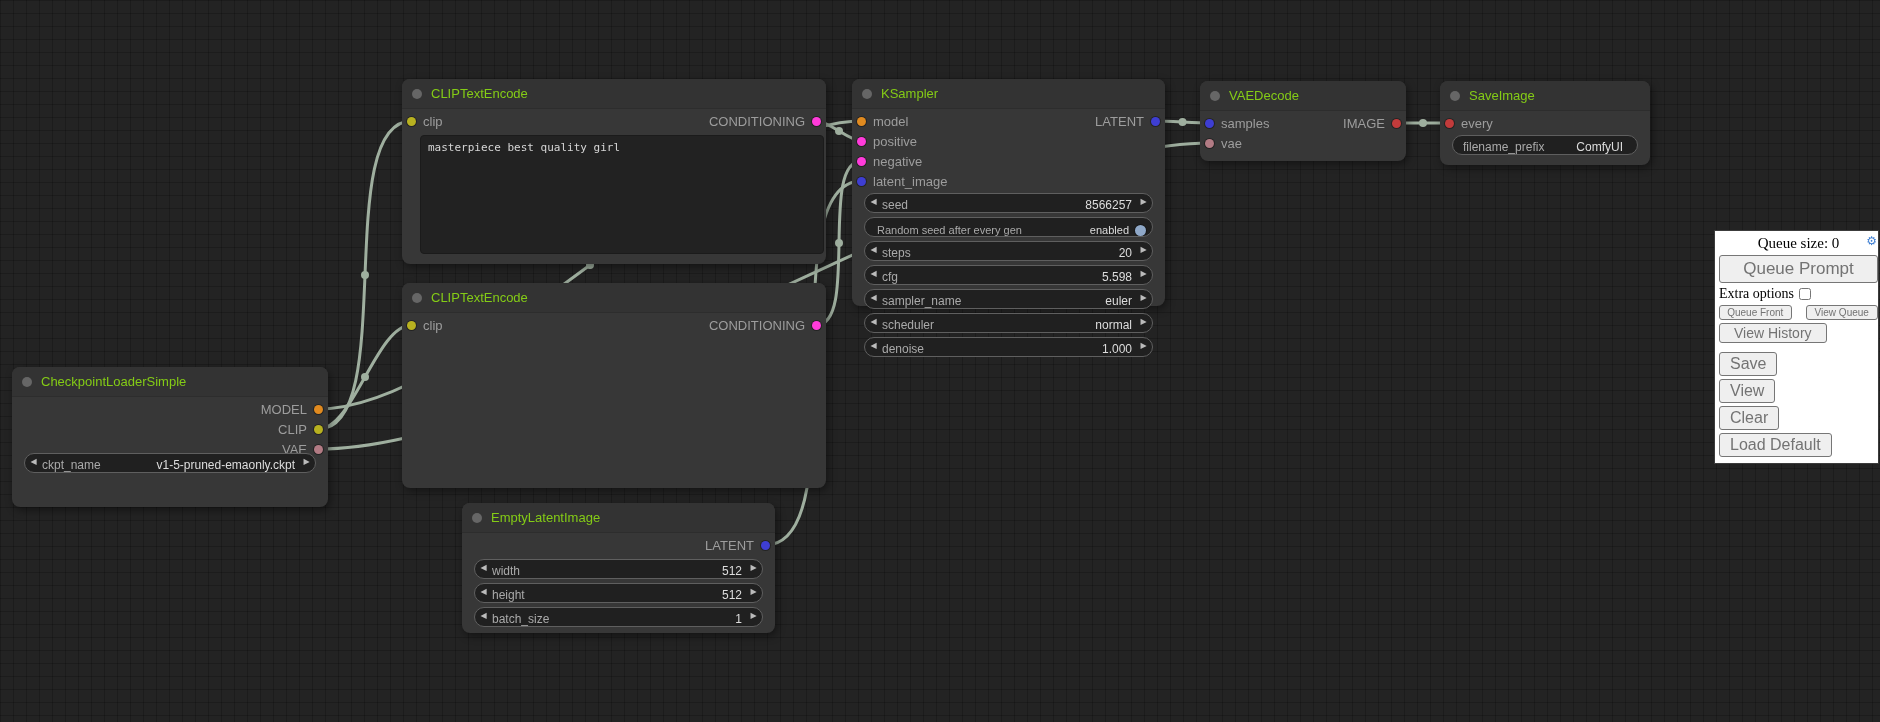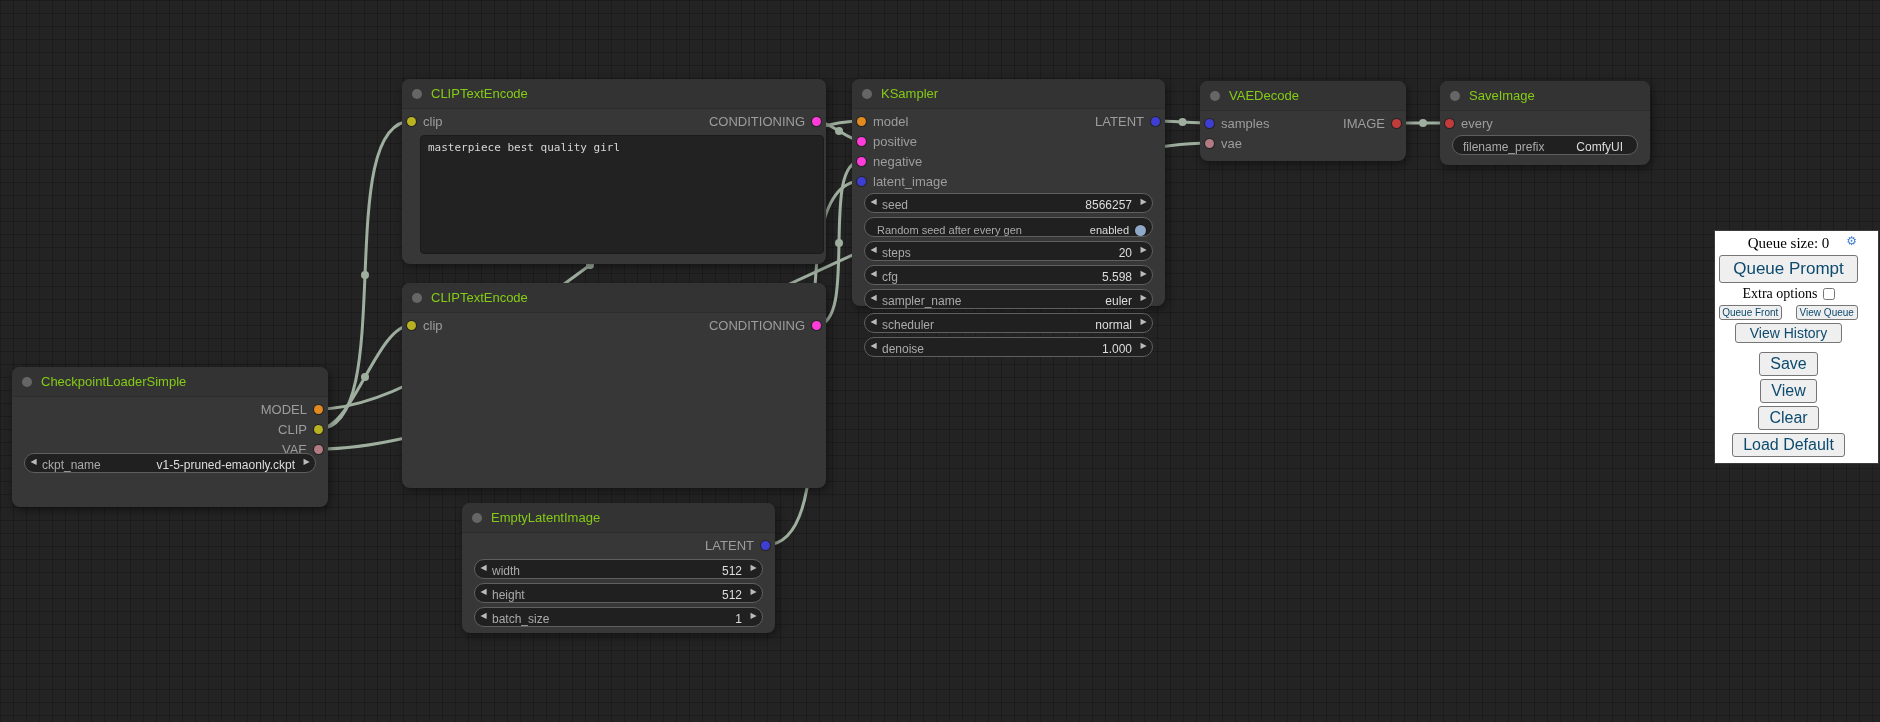--- a/index.html
+++ b/index.html
@@ -48,27 +48,27 @@
   .wrandom{font-size:11px;padding:0 6px 0 12px}
   .wrandom .wvalue{padding-right:6px}
   .toggle-dot{width:11px;height:11px;border-radius:50%;background:var(--c-toggle);flex:none;
               box-shadow:0 0 0 1px rgba(0,0,0,.3)}
 
   .prompt{position:absolute;left:10px;right:10px;background:#222;border:1px solid #1b1b1b;
           border-radius:4px;color:#d6d6d6;font-family:"DejaVu Sans Mono",monospace;font-size:11px;
           padding:5px 7px;resize:none;outline:none;display:block;width:calc(100% - 20px)}
 
   #menu{position:absolute;z-index:3;left:1714px;top:230px;width:165px;background:#ffffff;
-        border:1px solid #3c3c3c;padding:4px 20px 6px 4px;display:flex;flex-direction:column;
-        align-items:center;gap:3px;font-family:"Liberation Serif",serif;color:#000}
+        border:1px solid #3c3c3c;padding:4px 0 6px 4px;display:flex;flex-direction:column;
+        align-items:flex-start;gap:3px;font-family:"Liberation Serif",serif;color:#000}
   .mrow1{width:100%;position:relative;text-align:center;font-size:15px;line-height:17px}
   .gear{position:absolute;right:1px;top:0;font-size:12px;color:#3f7fd2;
         font-family:"DejaVu Sans",sans-serif;cursor:pointer;line-height:12px}
   #menu button{font-family:"Liberation Sans",sans-serif;background:#efefef;border:1px solid #767676;
-        border-radius:3px;color:#0c4a6e;cursor:pointer}
+        border-radius:3px;color:#737373;cursor:pointer}
   .btn-queue{width:100%;font-size:17px;padding:3px 0}
   .mrow-extra{font-size:14px;display:flex;align-items:center;gap:5px;line-height:16px}
   .mrow-extra input{width:12px;height:12px;margin:0}
   .mrow-small{width:100%;display:flex;gap:14px}
   .btn-sm{font-size:10px;padding:1px 2px;flex:1;white-space:nowrap}
   .btn-hist{font-size:14px;padding:1px 14px}
   .btn-big{font-size:16px;padding:2px 10px}
   .gap-top{margin-top:6px}
 </style>
 </head>

